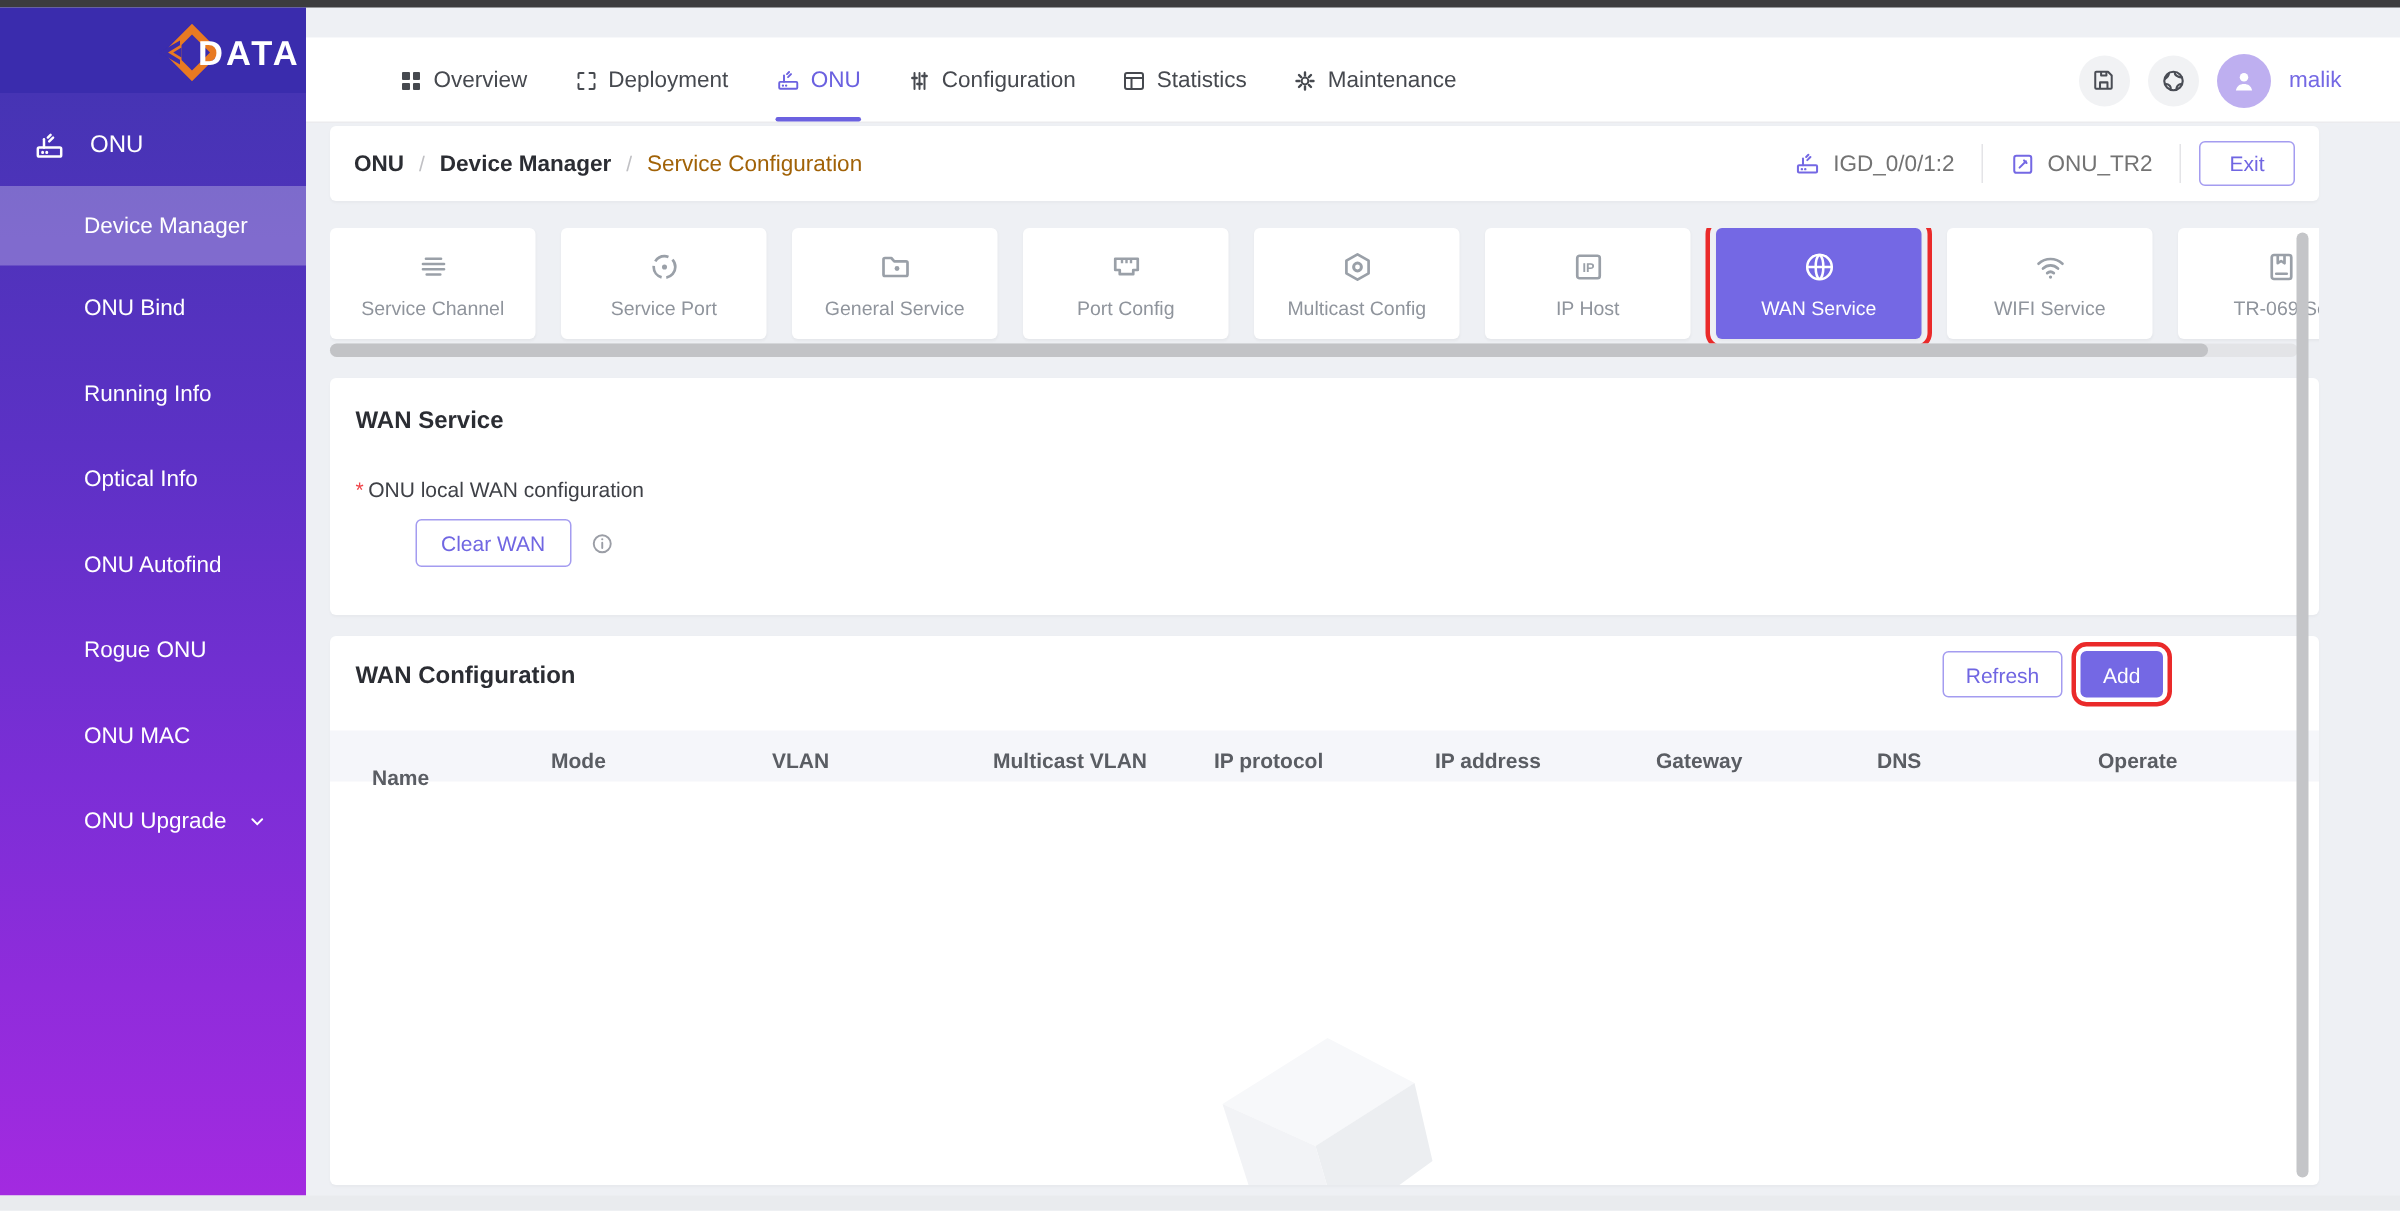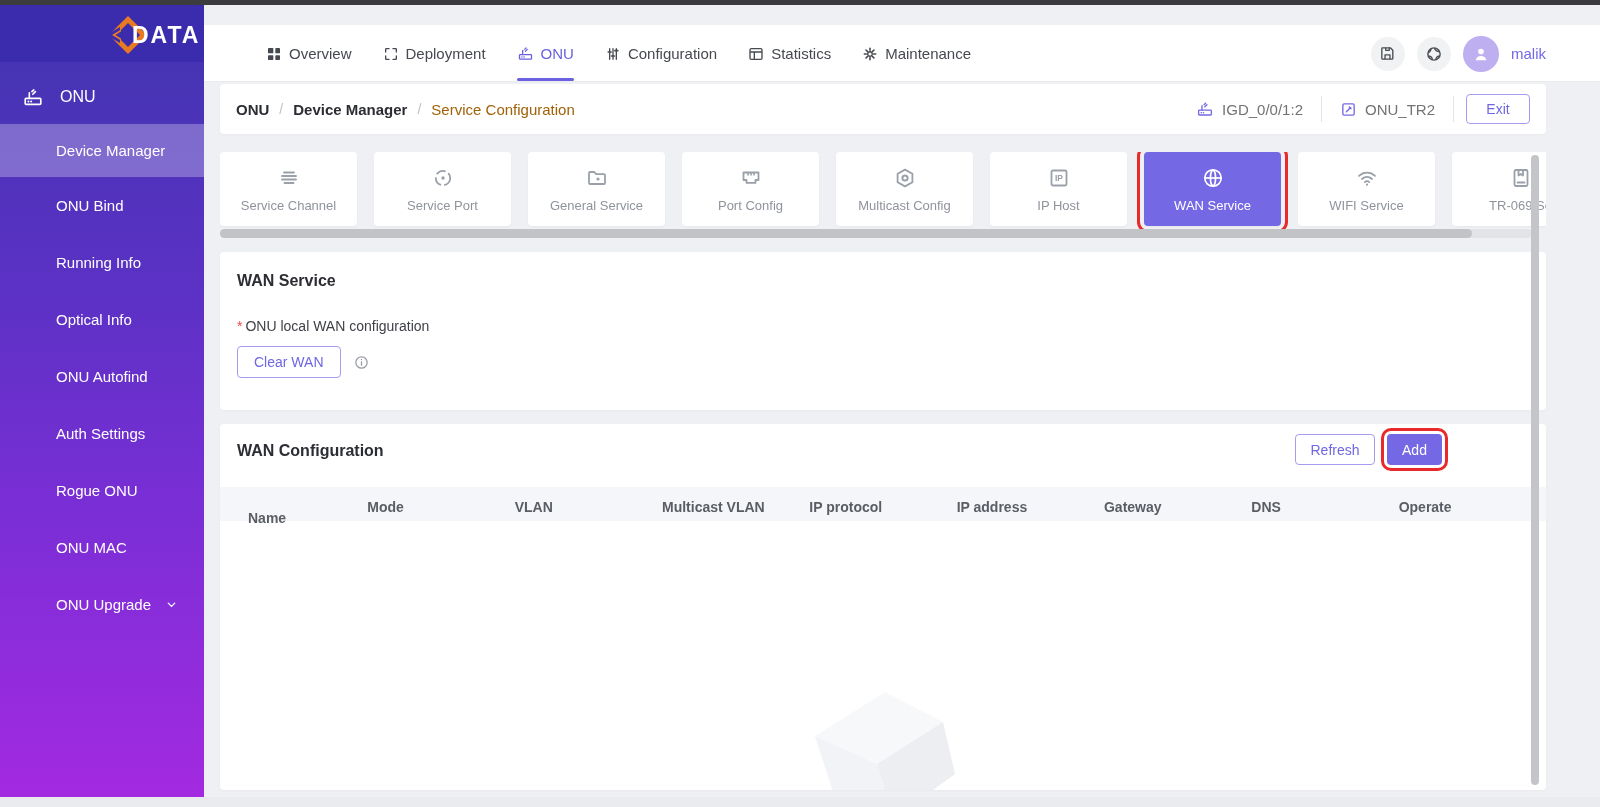--- a/index.html
+++ b/index.html
@@ -17,21 +17,21 @@
   .logo-text { position:absolute; left:26px; top:9px; color:#fff; font-weight:bold; font-size:23px; letter-spacing:2px; }
 
   
   .header { position:absolute; left:204px; top:5px; width:1396px; height:57px; background:#fff; border-bottom:1px solid #ebebee;margin-top:20px; }
   .nav { position:absolute; left:62px; top:0; height:57px; display:flex; gap:31px; align-items:stretch; }
   .nav-item { position:relative; display:flex; align-items:center; gap:7px; color:#46494f; font-size:15px; cursor:pointer; }
   .nav-item svg { color:#46494f; }
   .nav-item.active { color:#6b61e0; }
   .nav-item.active svg { color:#6b61e0; }
   .nav-item.active::after { content:""; position:absolute; left:0; right:0; bottom:1px; height:3px; background:#6b61e0; border-radius:2px; }
-  .header-right { position:absolute; right:54px; top:0; height:57px; display:flex; align-items:center; gap:12px; }
+  .header-right { position:absolute; right:39px; top:0; height:57px; display:flex; align-items:center; gap:12px; }
   .icon-circle { width:34px; height:34px; border-radius:50%; background:#f1f2f4; display:flex; align-items:center; justify-content:center; color:#4a4d55; cursor:pointer; }
   .avatar { width:36px; height:36px; border-radius:50%; background:#beaff0; display:flex; align-items:center; justify-content:center; }
   .username { color:#7468e4; font-size:15px; }
 
   
   .sidebar { position:absolute; left:0; top:62px; width:204px; height:735px; background:linear-gradient(180deg,#4634b4 0%,#5c31c5 32%,#7b2ed6 62%,#a32ae0 100%); }
   .side-section { display:flex; align-items:center; gap:16px; height:54px; padding-left:22px; color:#fff; font-size:16px; margin-top:8px; }
   .side-item { display:flex; align-items:center; height:57px; padding-left:56px; color:#fff; font-size:15px; cursor:pointer; }
   .side-item.active { height:53px; background:rgba(255,255,255,0.28); }
   .side-item .chev { margin-left:14px; display:flex; }
@@ -39,21 +39,21 @@
   
   .card { background:#fff; border-radius:4px; box-shadow:0 1px 2px rgba(0,0,0,0.03); }
   .breadcrumb-card { position:absolute; left:220px; top:84px; width:1326px; height:50px; display:flex; align-items:center; padding:0 16px; }
   .crumb-strong { font-size:15px; font-weight:bold; color:#2b2d33; }
   .crumb-sep { font-size:14px; color:#c0c0c4; margin:0 10px; }
   .crumb-last { font-size:15px; color:#a16207; }
   .bc-right { margin-left:auto; display:flex; align-items:center; gap:0; }
   .bc-chip { display:flex; align-items:center; gap:8px; font-size:15px; color:#737373; padding:0 18px; }
   .bc-chip svg { color:#7468e4; }
   .bc-div { width:1px; height:26px; background:#e4e4e7; }
-  .btn-outline { background:#fff; border:1px solid #a49cf0; color:#7066e2; border-radius:4px; font-size:14px; font-family:inherit; cursor:pointer; }
+  .btn-outline { background:#fff; border:1px solid #a49cf0; color:#7066e2; border-radius:4px; font-size:14px; font-family:inherit; cursor:pointer;margin-left:40px; }
   .exit-btn { width:64px; height:30px; margin-left:12px; }
 
   
   .tabs-row { position:absolute; left:220px; top:152px; width:1326px; height:80px; display:flex; gap:17px; overflow:hidden; }
   .tab-card { flex:0 0 137px; height:74px; background:#fff; border-radius:4px; box-shadow:0 1px 2px rgba(0,0,0,0.04); display:flex; flex-direction:column; align-items:center; justify-content:center; gap:8px; color:#9aa0a8; cursor:pointer; }
   .tab-card .tab-label { font-size:13px; color:#8f949c; white-space:nowrap; }
   .tab-card.active { background:#7468e4; color:#fff; outline:3px solid #ea2a2a; outline-offset:4px; }
   .tab-card.active .tab-label { color:#fff; }
 
   .hscroll-track { position:absolute; left:220px; top:229px; width:1312px; height:9px; background:#e3e4e7; border-radius:5px; }
@@ -191,23 +191,20 @@
         <span>ONU Bind</span>
       </div>
     <div class="side-item">
         <span>Running Info</span>
       </div>
     <div class="side-item">
         <span>Optical Info</span>
       </div>
     <div class="side-item">
         <span>ONU Autofind</span>
-      </div>
-    <div class="side-item">
-        <span>Auth Settings</span>
       </div>
     <div class="side-item">
         <span>Rogue ONU</span>
       </div>
     <div class="side-item">
         <span>ONU MAC</span>
       </div>
     <div class="side-item">
       <span>ONU Upgrade</span>
       <span class="chev">

